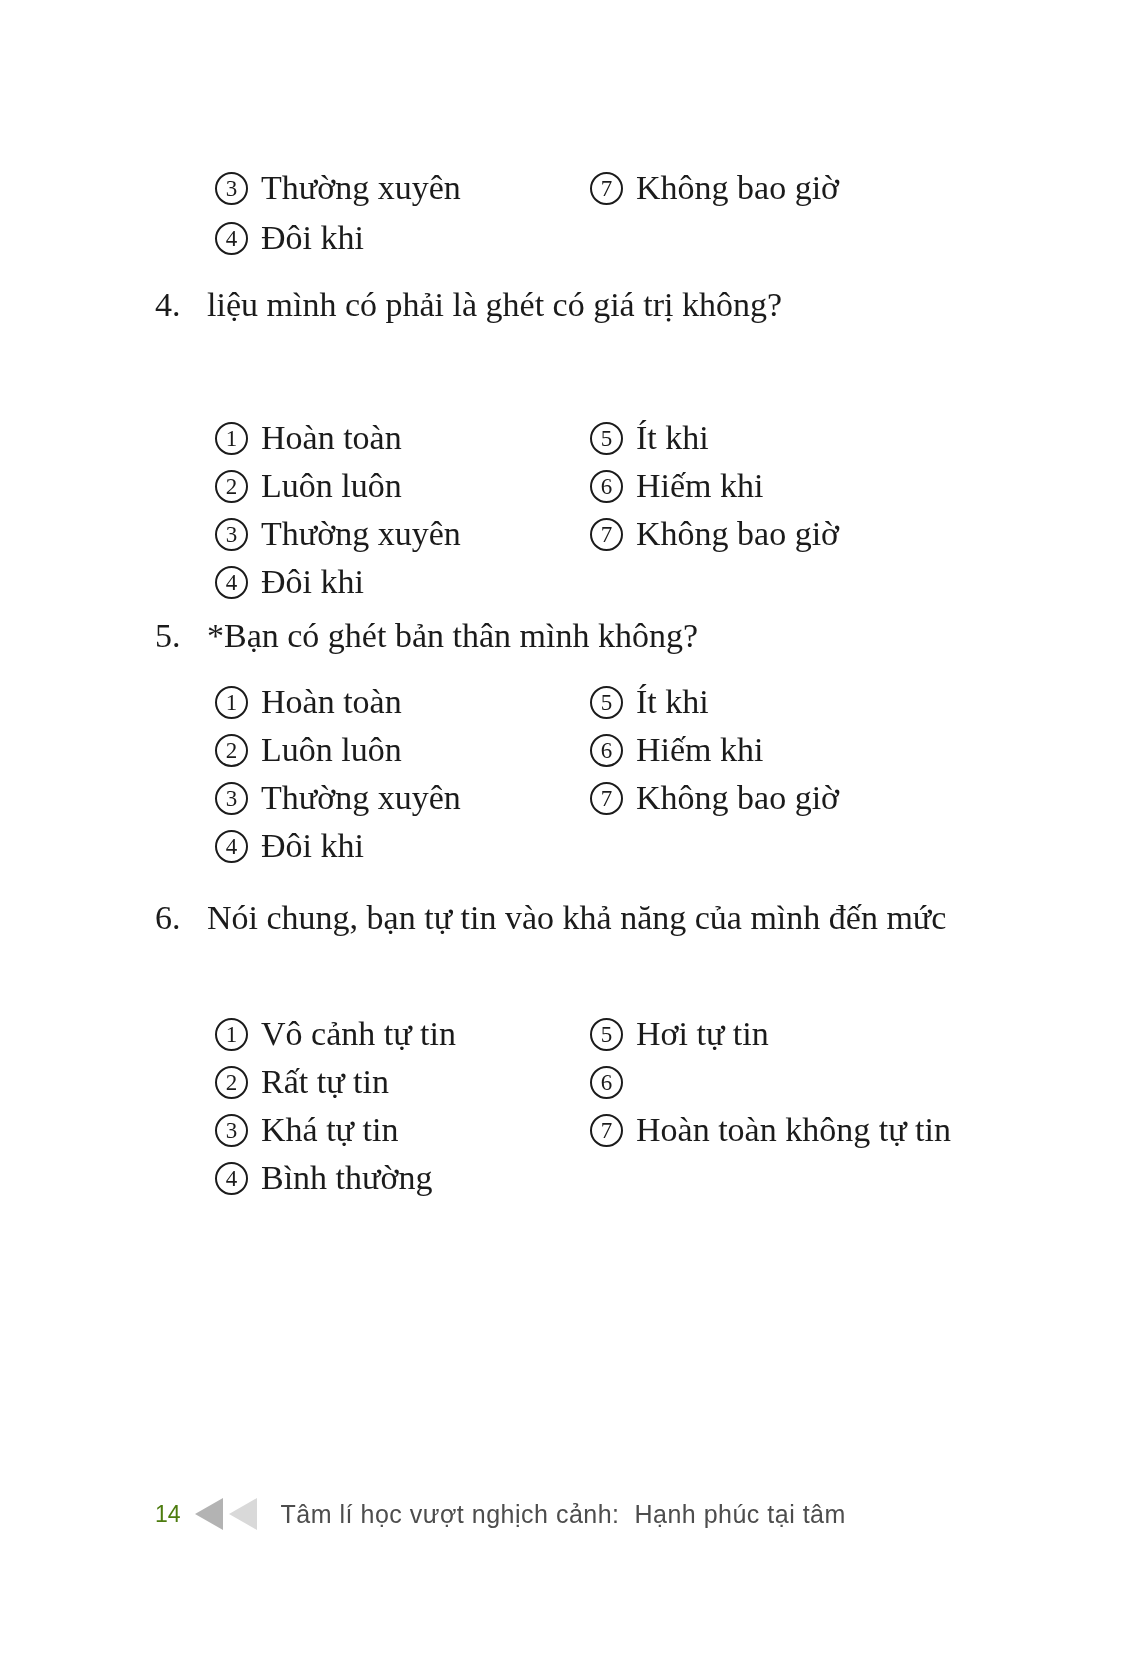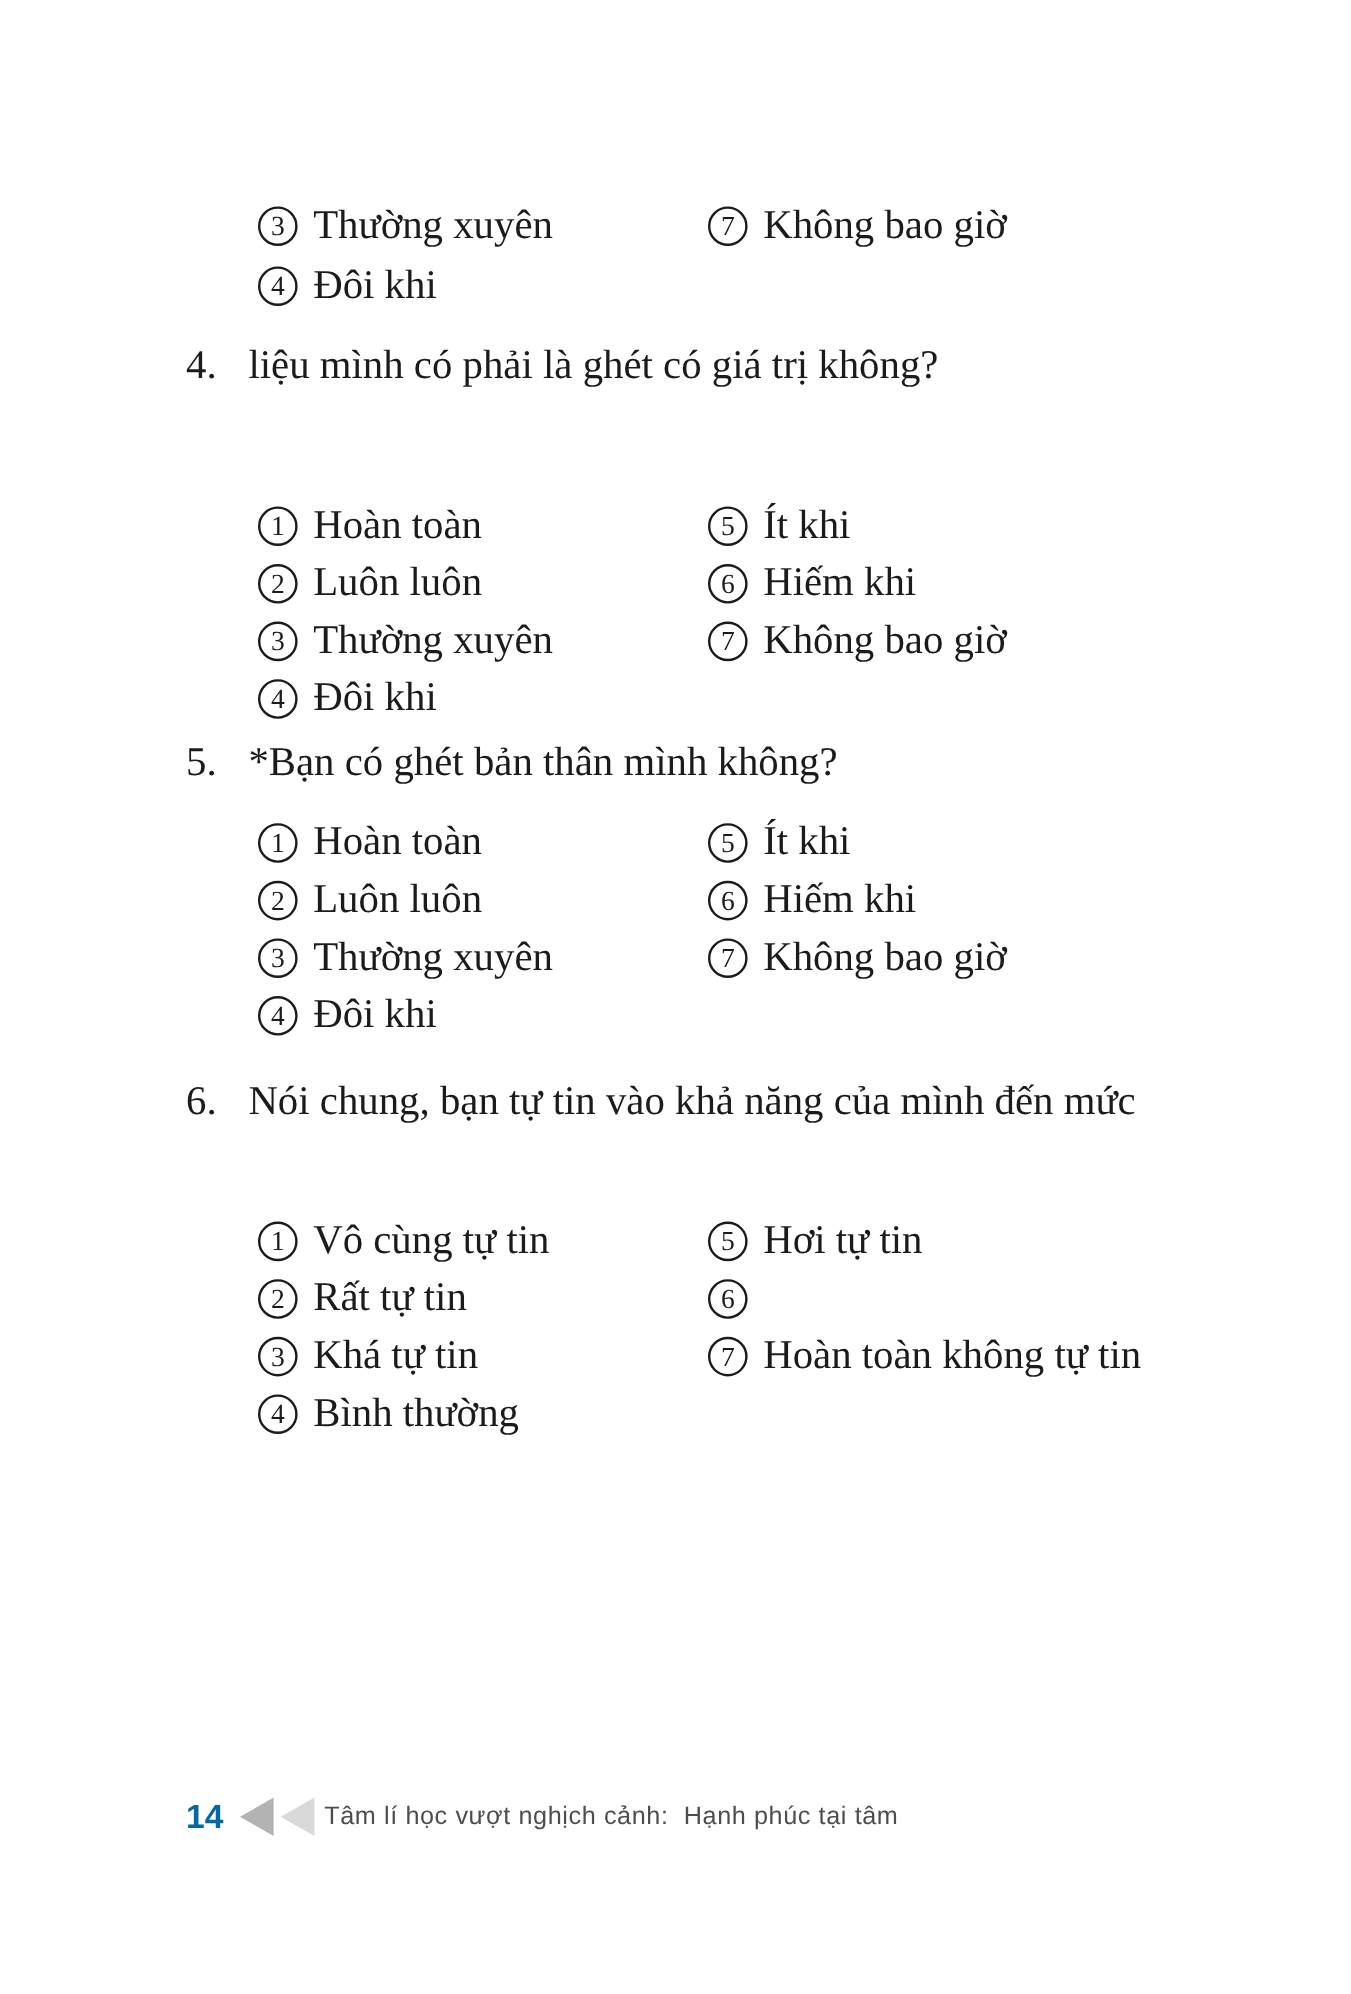--- a/index.html
+++ b/index.html
@@ -38,30 +38,30 @@
   #q5-opts  { top:678px; }
   #q6-text  { top:894px; }
   #q6-opts  { top:1010px; }
 
   
   .footer {
     left:155px; top:1498px;
     display:flex; align-items:center;
     font-family:"Liberation Sans", sans-serif;
   }
-  .page-num { font-size:28px; color:#0369a1; margin-right:14px;font-weight:bold; }
+  .page-num { font-size:23px; color:#4d7c0f; margin-right:14px; }
   .tri {
     width:0; height:0;
     border-top:16px solid transparent;
     border-bottom:16px solid transparent;
     border-right:28px solid #b3b3b3;
   }
   .tri + .tri { margin-left:6px; }
   .footer-title {
-    margin-left:8px; font-size:21px; color:#4d4d4d;
+    margin-left:24px; font-size:25px; color:#4d4d4d;
     letter-spacing:0.5px; white-space:pre-wrap;
   }
 </style>
 </head>
 <body>
 
 <section class="abs opt-block" id="carry-options">
   <div class="opt-row">
     <div class="opt">
       <span class="circle">3</span>
@@ -176,21 +176,21 @@
   <div class="qnum">6.</div>
   <div class="qtext">
     <div>Nói chung, bạn tự tin vào khả năng của mình đến mức</div>
   </div>
 </section>
 
 <section class="abs opt-block" id="q6-opts">
   <div class="opt-row">
     <div class="opt">
       <span class="circle">1</span>
-      <span>Vô cùng tự tin</span>
+      <span>Vô cảnh tự tin</span>
     </div>
     <div class="opt">
       <span class="circle">5</span>
       <span>Hơi tự tin</span>
     </div>
   </div>
   <div class="opt-row">
     <div class="opt">
       <span class="circle">2</span>
       <span>Rất tự tin</span>

